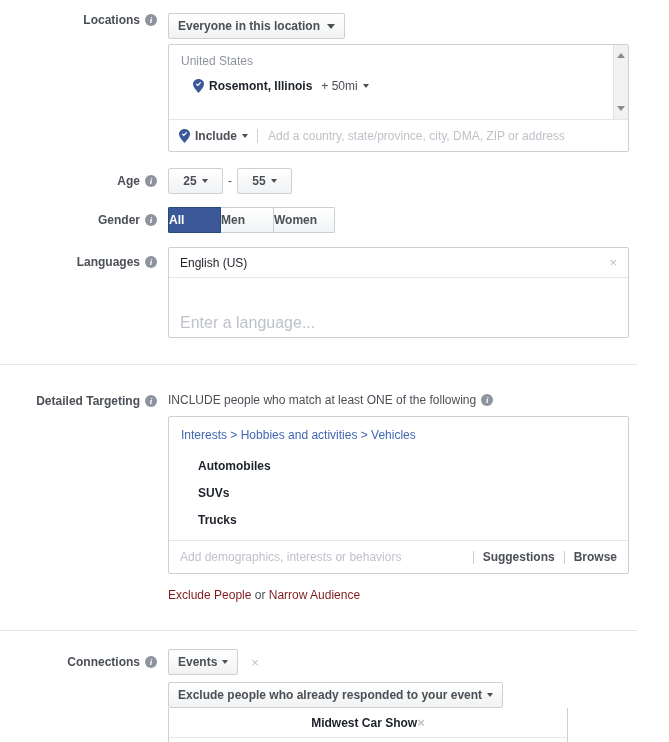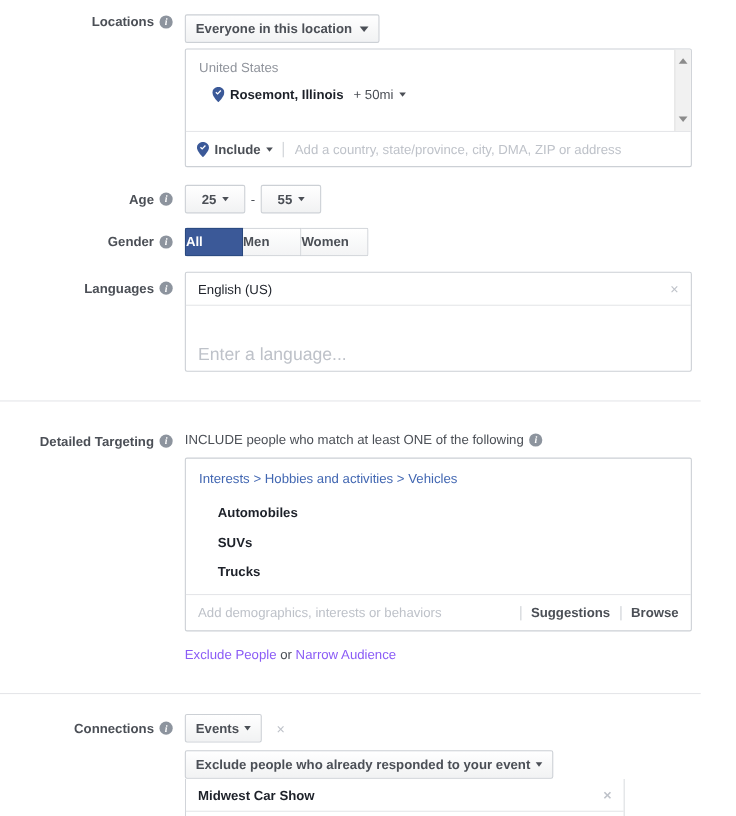--- a/index.html
+++ b/index.html
@@ -307,21 +307,21 @@
     font-weight: bold;
     color: #4b4f56;
     cursor: pointer;
   }
   .dt-links {
     margin-top: 14px;
     font-size: 12px;
     color: #4b4f56;
   }
   .dt-links a {
-    color: #8b5cf6;
+    color: #7f1d1d;
     text-decoration: none;
     cursor: pointer;
   }
 
   
   .conn-row2 { margin-top: 7px; }
   .conn-sel {
     display: inline-flex;
     align-items: center;
     background: linear-gradient(to bottom, #ffffff, #f1f2f3);
@@ -338,21 +338,21 @@
     width: 400px;
     border: 1px solid #ccd0d5;
     border-top: none;
     border-radius: 0 0 2px 2px;
     background: #fff;
     box-sizing: border-box;
   }
   .evt-tag {
     display: flex;
     align-items: center;
-    justify-content: space-between;
+    justify-content: center;
     padding: 8px 11px;
     font-size: 12px;
     font-weight: bold;
     color: #1d2129;
     border-bottom: 1px solid #e5e6e9;
     height: 30px;
     box-sizing: border-box;
   }
   .evt-input {
     padding: 8px 11px;

